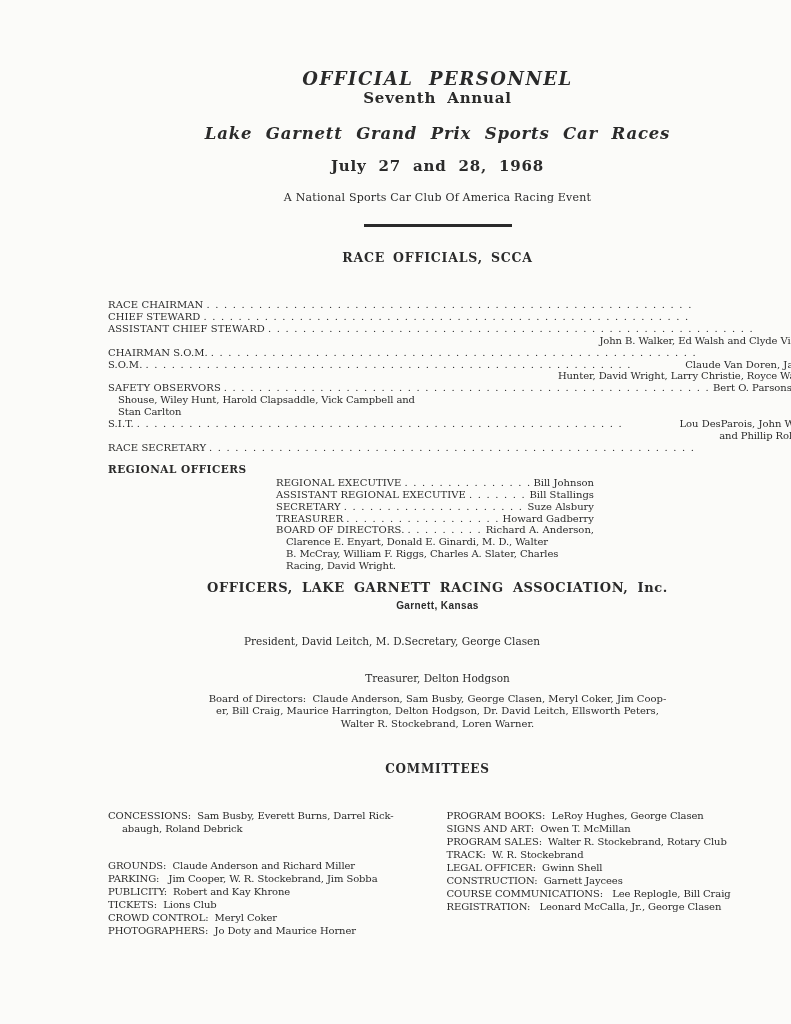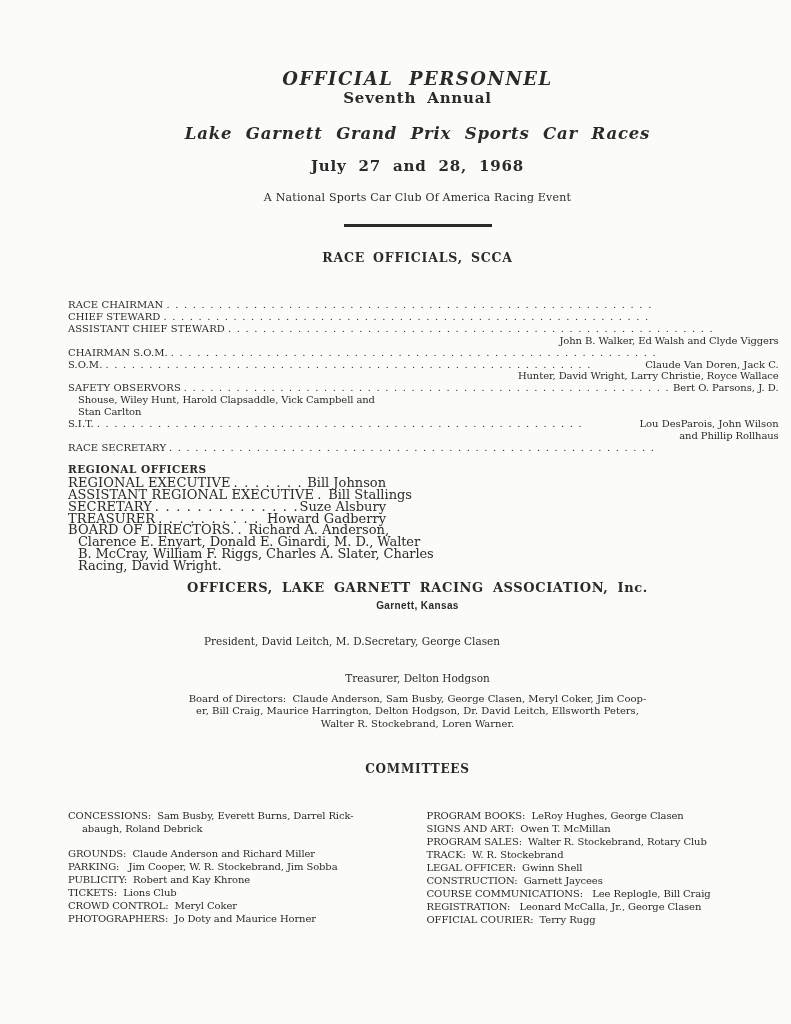--- a/index.html
+++ b/index.html
@@ -2,21 +2,21 @@
 <html><head>
 <meta charset="utf-8">
 <style>
   html,body{margin:0;padding:0}
   body{
     width:791px;height:1024px;overflow:hidden;
     background:#fbfbf9;color:#2a2a2a;
     font-family:"DejaVu Serif","Liberation Serif",serif;
     -webkit-font-smoothing:antialiased;
   }
-  .sheet{box-sizing:border-box;width:791px;height:1024px;padding:68px 24px 0 68px}
+  .sheet{box-sizing:border-box;width:791px;height:1024px;padding:68px 24px 0 108px}
   .center{text-align:center}
 
   
   .title{font-size:18px;font-weight:bold;font-style:italic;letter-spacing:1.5px;word-spacing:8px;line-height:21px}
   .sub-annual{font-size:15px;font-weight:bold;letter-spacing:.8px;word-spacing:5px;line-height:18px}
   .event-name{margin-top:17px;font-size:16.5px;font-weight:bold;font-style:italic;letter-spacing:.8px;word-spacing:7px;line-height:20px}
   .dates{margin-top:13px;font-size:15px;font-weight:bold;letter-spacing:.8px;word-spacing:6px;line-height:18px}
   .sanction{margin-top:16px;font-size:11px;letter-spacing:.2px;line-height:13px}
   .rule{margin:20px auto 0;width:148px;border:0;border-top:3px solid #2a2a2a;height:0}
 
@@ -28,37 +28,37 @@
   .o-dots{flex:1 1 0;overflow:hidden;white-space:nowrap;margin:0 3px;min-width:8px}
   .o-dots::after{content:". . . . . . . . . . . . . . . . . . . . . . . . . . . . . . . . . . . . . . . . . . . . . . . . . . . . . . . .";letter-spacing:1.2px}
   .o-val{white-space:nowrap}
   .o-cont{white-space:nowrap;letter-spacing:-.1px}
   .al-r{text-align:right}
   .al-i{padding-left:10px}
 
   
   .regional{margin-top:9px}
   .h-regional{text-align:left;font-size:10.5px;font-weight:bold;letter-spacing:.5px;line-height:13px}
-  .regional-list{width:318px;font-size:13px;line-height:11.9px;margin-top:1px}
+  .regional-list{margin-left:168px;width:318px;font-size:10px;line-height:11.9px;margin-top:1px}
 
   
   .h-officers{margin-top:8px;text-align:center;font-size:13px;font-weight:bold;letter-spacing:.6px;word-spacing:4px;line-height:15px}
   .location{margin-top:5px;text-align:center;font-size:10px;font-weight:bold;font-family:"Liberation Sans","DejaVu Sans",sans-serif;letter-spacing:.4px;line-height:12px}
   .pres-row{margin-top:23px;margin-left:105px;width:358px;display:flex;justify-content:center;font-size:10.5px;line-height:13px}
   .treasurer{margin-top:24px;text-align:center;font-size:10.5px;line-height:13px}
   .board{margin-top:8px;text-align:center;font-size:10px;line-height:12.4px}
   .board div{white-space:pre}
 
   
   .h-committees{margin-top:32px;text-align:center;font-size:12px;font-weight:bold;letter-spacing:.8px;line-height:14px}
   .committees{margin-top:33px;display:grid;grid-template-columns:1fr 1fr;column-gap:18px;font-size:10px;line-height:13px;align-content:start}
   .c-col{align-self:start}
   .c-line{white-space:pre;letter-spacing:-.1px}
   .c-indent{padding-left:14px}
-  .gap-after{margin-bottom:12px}
+  .gap-after{margin-bottom:24px}
 </style>
 </head>
 <body style="color: rgb(42, 42, 42); background: rgb(251, 251, 249);">
 
 <div class="sheet">
 
   <div class="center title">OFFICIAL PERSONNEL</div>
   <div class="center sub-annual">Seventh Annual</div>
   <div class="center event-name">Lake Garnett Grand Prix Sports Car Races</div>
   <div class="center dates">July 27 and 28, 1968</div>
@@ -208,19 +208,16 @@
         </div>
         <div class="c-item">
           <div class="c-line">CONSTRUCTION:  Garnett Jaycees</div>
         </div>
         <div class="c-item">
           <div class="c-line">COURSE COMMUNICATIONS:   Lee Replogle, Bill Craig</div>
         </div>
         <div class="c-item">
           <div class="c-line">REGISTRATION:   Leonard McCalla, Jr., George Clasen</div>
         </div>
-        <div class="c-item">
-          <div class="c-line">OFFICIAL COURIER:  Terry Rugg</div>
-        </div>
       </div>
   </div>
 
 </div>
 
 </body></html>

